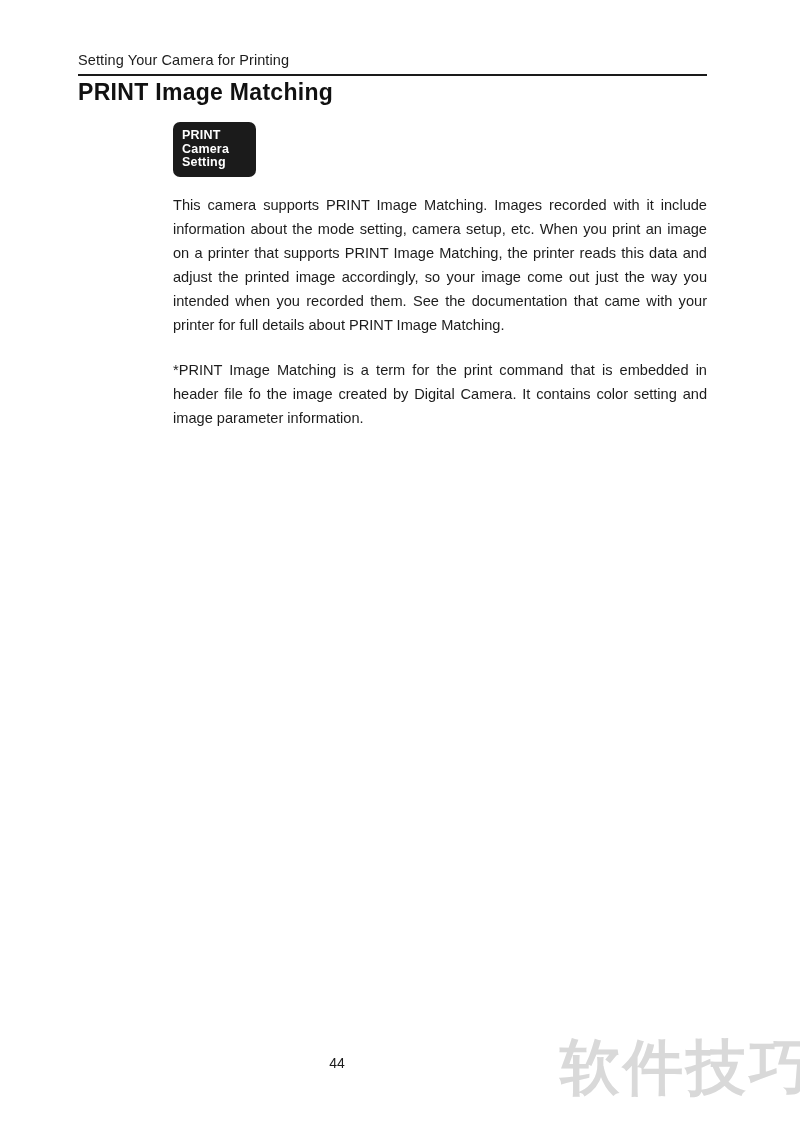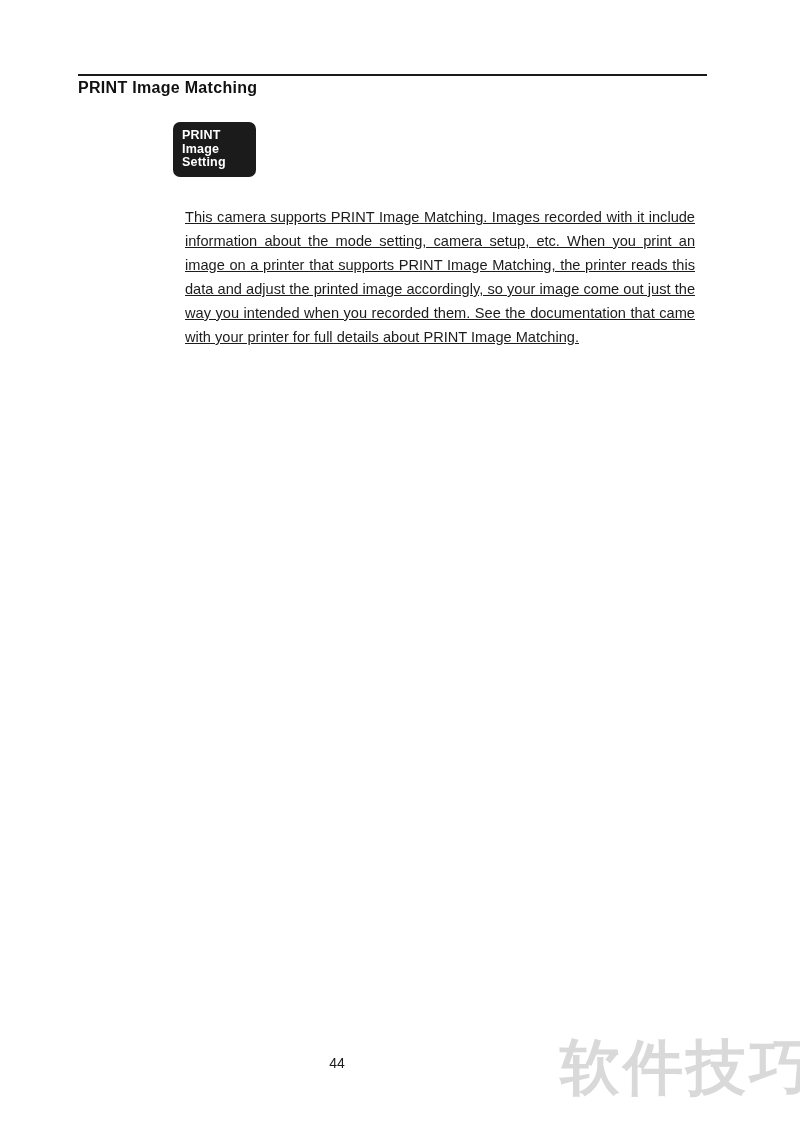--- a/index.html
+++ b/index.html
@@ -36,21 +36,21 @@
     left: 78px;
     top: 74px;
     width: 629px;
     height: 2px;
     background: #1a1a1a;
   }
   .section-title {
     position: absolute;
     left: 78px;
     top: 79px;
-    font-size: 16px;
+    font-size: 23px;
     font-weight: bold;
     letter-spacing: 0.3px;
     color: #111111;
   }
   .pim-logo {
     position: absolute;
     left: 173px;
     top: 122px;
     width: 83px;
     height: 55px;
@@ -74,22 +74,21 @@
     width: 534px;
     font-size: 14.6px;
     line-height: 24px;
     text-align: justify;
     color: #1c1c1c;
   }
   #para-1 { top: 193px; }
   #para-2 { top: 358px; }
   #para-3 { top: 436px; text-align: left; }
   .body-block p {
-    margin: 12px;
-    text-decoration: underline;
+    margin: 0;
   }
   .page-number {
     position: absolute;
     left: 0;
     top: 1055px;
     width: 674px;
     text-align: center;
     font-size: 14px;
     color: #1c1c1c;
   }
@@ -104,34 +103,38 @@
     font-family: "DejaVu Sans", sans-serif;
     white-space: nowrap;
     user-select: none;
   }
 </style>
 </head>
 <body>
 
 <div class="page">
 
+  <div class="running-head">Setting Your Camera for Printing</div>
 
   <div class="head-rule"></div>
 
   <div class="section-title">PRINT Image Matching</div>
 
   <div class="pim-logo">
     <span>PRINT</span>
-    <span>Image</span>
+    <span>Camera</span>
     <span>Setting</span>
   </div>
 
   <div class="body-block" id="para-1">
     <p>This camera supports PRINT Image Matching. Images recorded with it include information about the mode setting, camera setup, etc. When you print an image on a printer that supports PRINT Image Matching, the printer reads this data and adjust the printed image accordingly, so your image come out just the way you intended when you recorded them. See the documentation that came with your printer for full details about PRINT Image Matching.</p>
   </div>
 
+  <div class="body-block" id="para-2">
+    <p>*PRINT Image Matching is a term for the print command that is embedded in header file fo the image created by Digital Camera. It contains color setting and image parameter information.</p>
+  </div>
 
 
   <div class="page-number">44</div>
 
   <div class="watermark">软件技巧</div>
 
 </div>
 
 </body></html>

